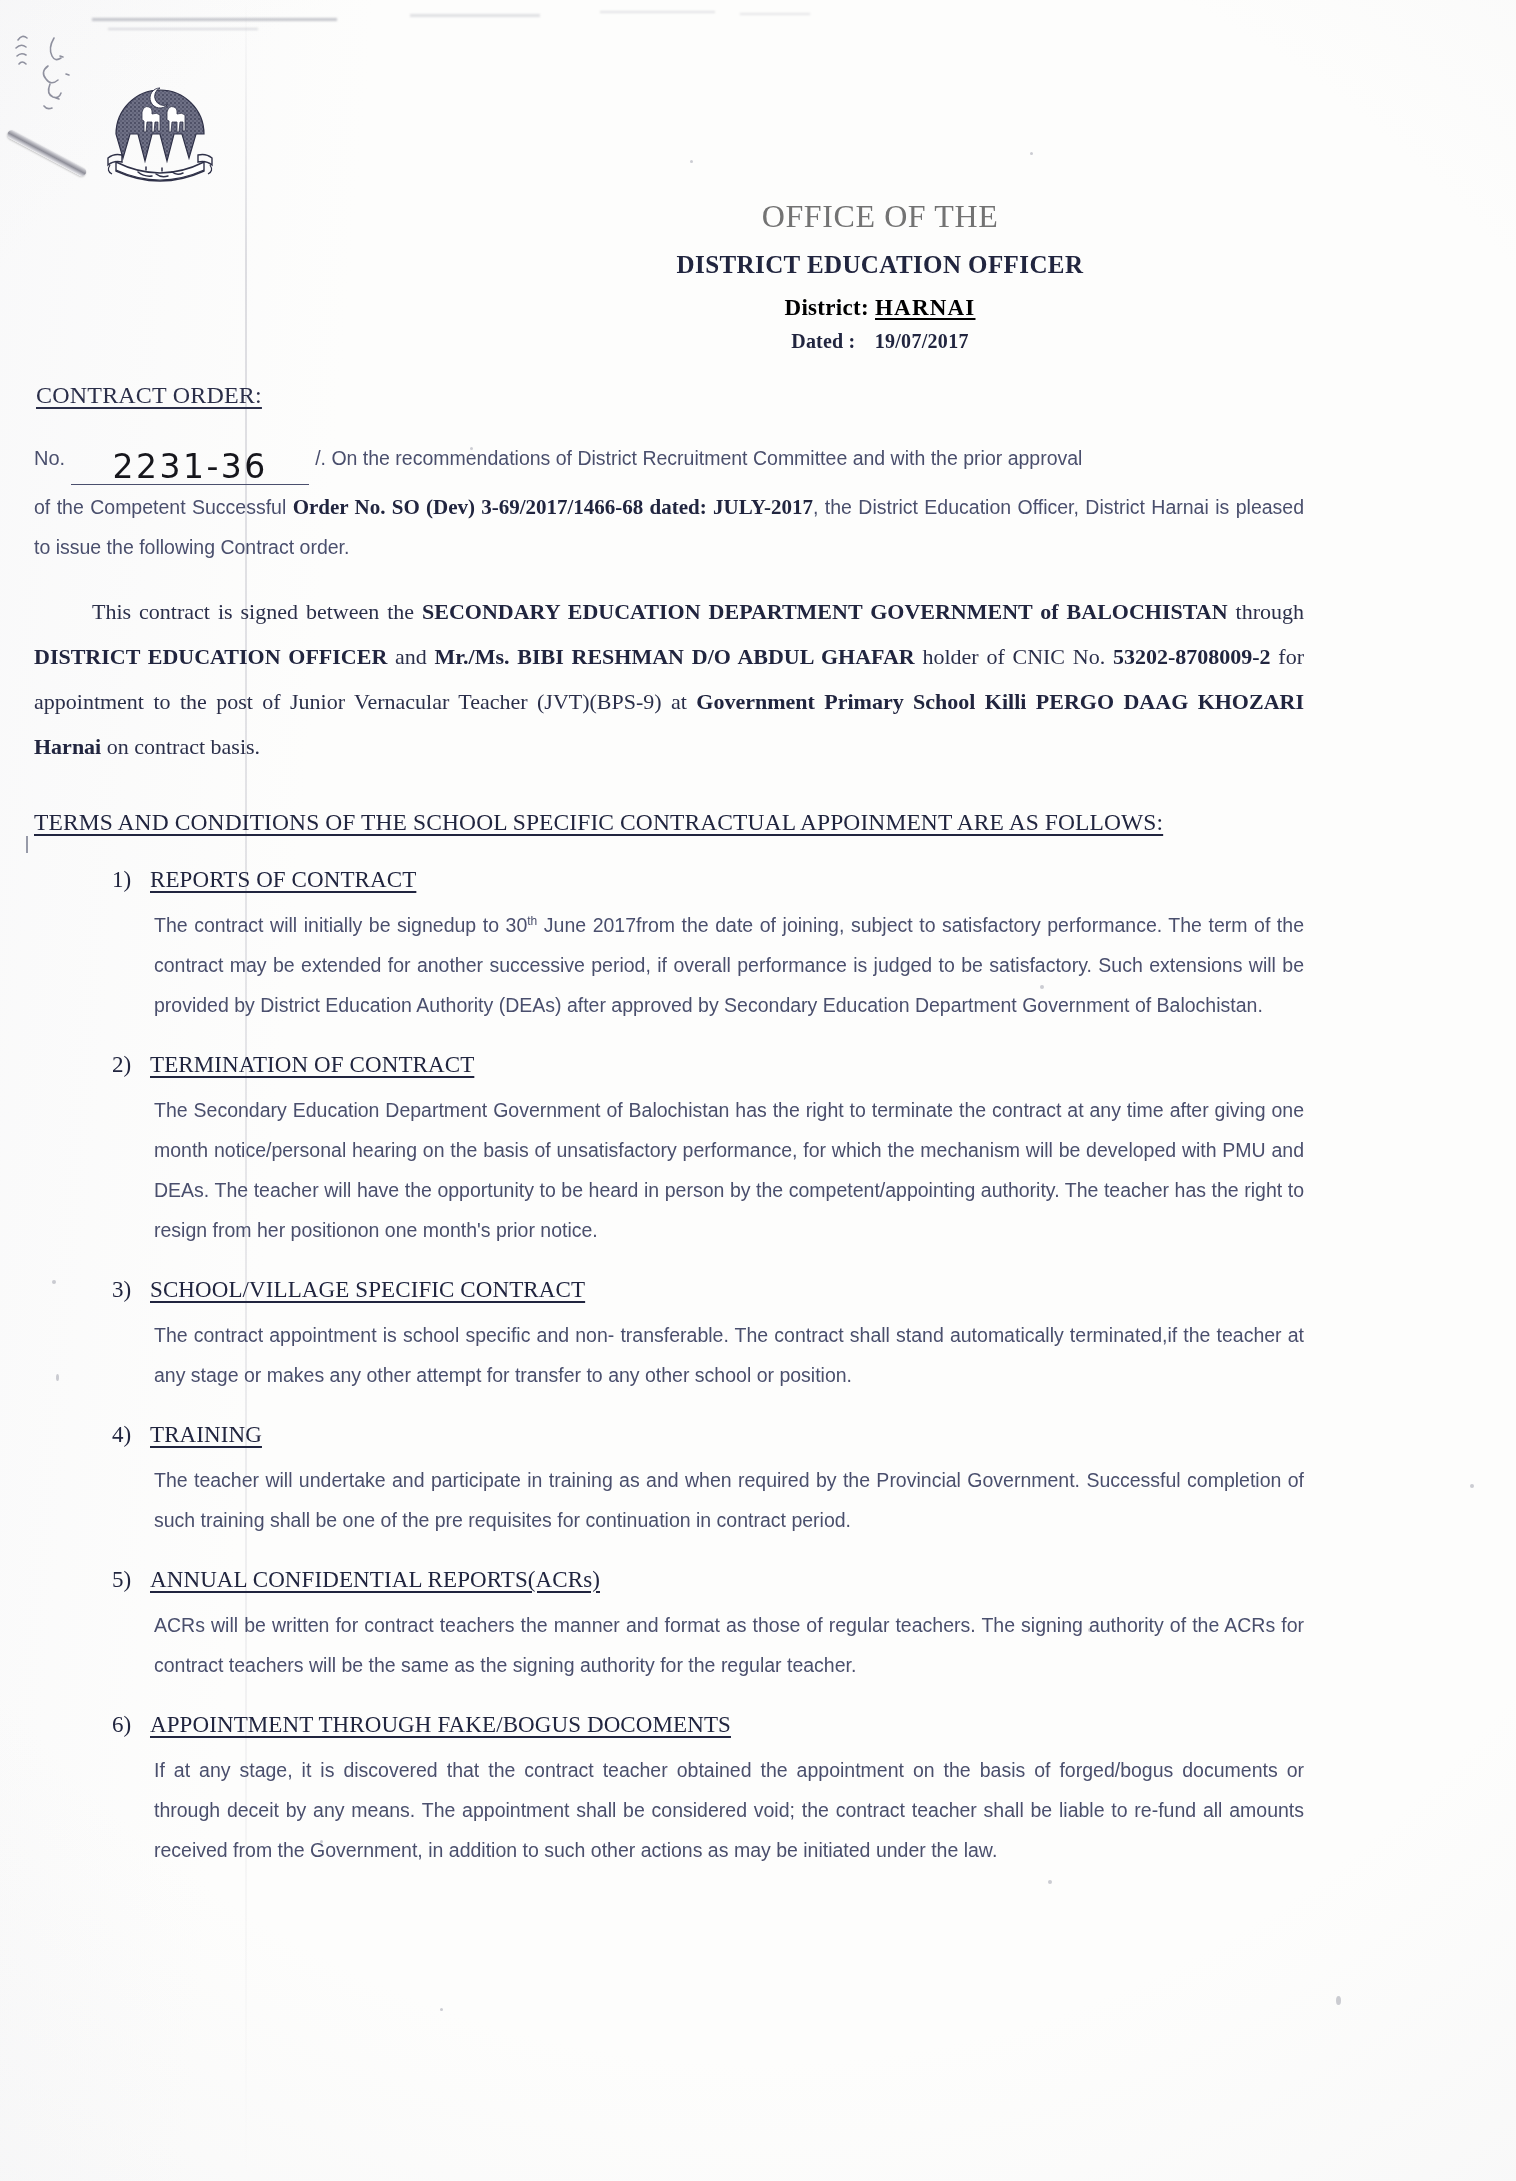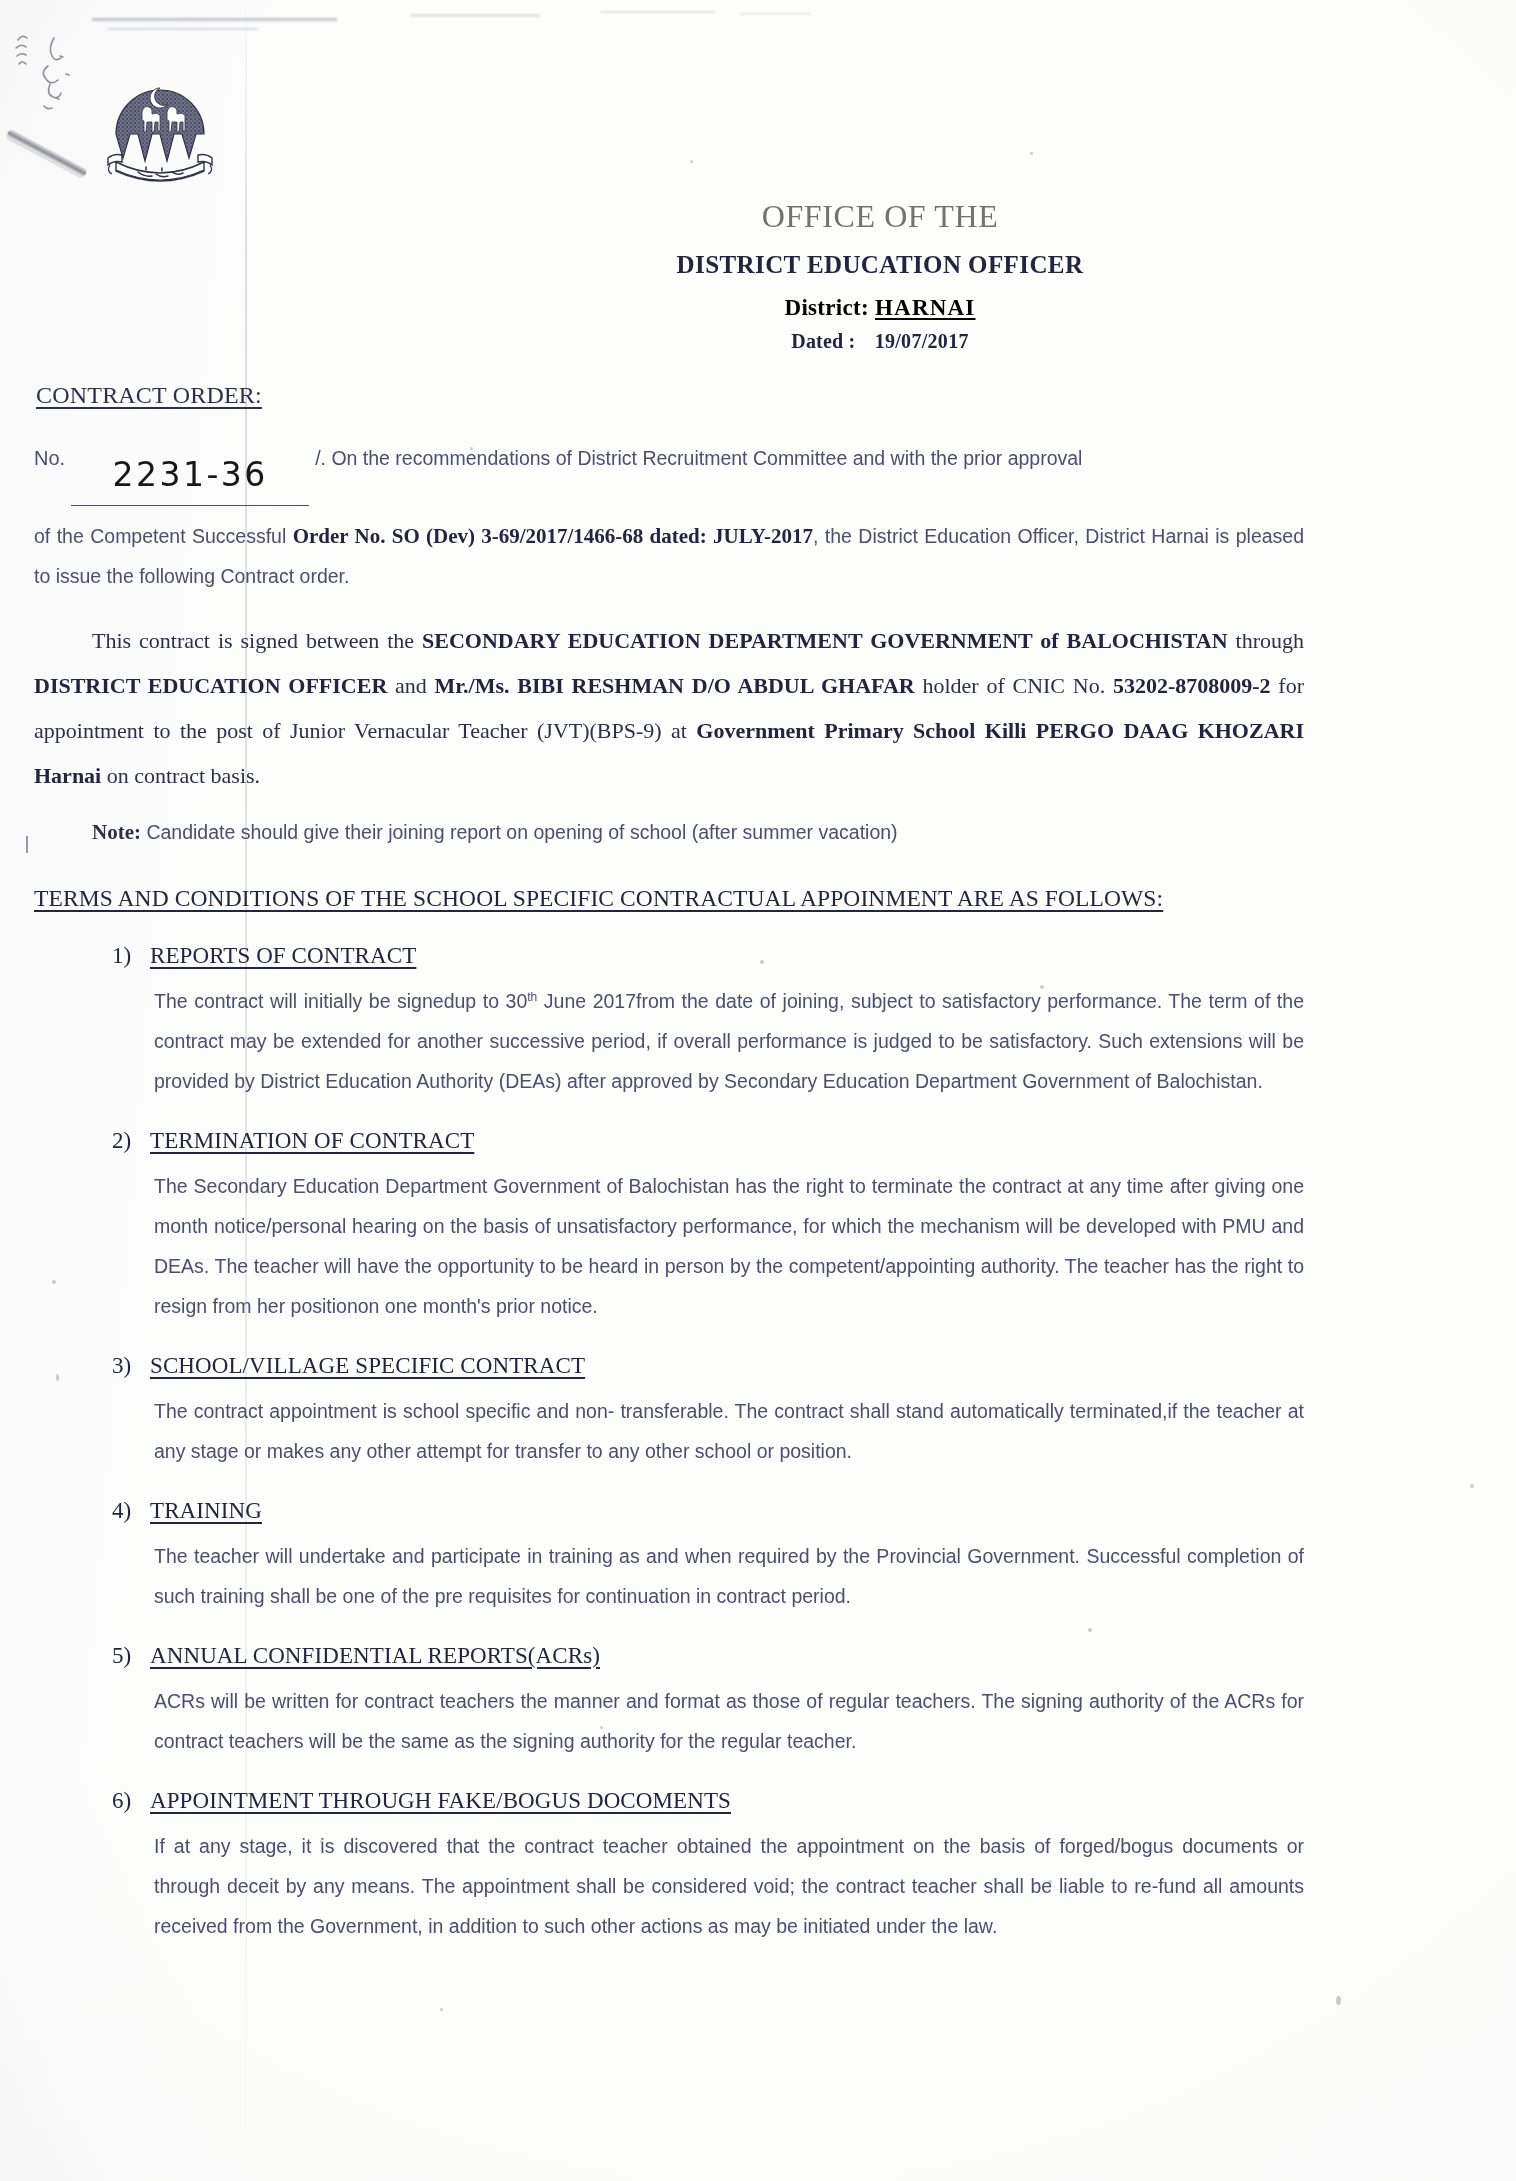--- a/index.html
+++ b/index.html
@@ -143,24 +143,24 @@
     color: #4a4f6d;
     line-height: 1.05;
     display: flex;
     align-items: flex-start;
     white-space: nowrap;
   }
   #no-label { font-size: 20px; color: #4a4f6d; padding-bottom: 2px; }
   #order-no-blank {
     display: inline-block;
     min-width: 238px;
-    margin: 8px 6px;
+    margin: 0 6px;
     border-bottom: 1.6px solid #4a4f6d;
     text-align: center;
-    padding-bottom: 14px;
+    padding-bottom: 1px;
   }
   #order-no-value {
     font-family: "DejaVu Sans", "Liberation Sans", sans-serif;
     font-size: 33px;
     color: #16161c;
     letter-spacing: 2.5px;
     position: relative;
     top: 2px;
   }
 
@@ -353,23 +353,20 @@
 
     <div id="intro-rest" class="para-sans">
       <span>of the Competent Successful </span><b class="serif" style="font-size:21px;color:#21253f;">Order No. SO (Dev) 3-69/2017/1466-68 dated: JULY-2017</b><span>, the District Education Officer,</span>
       <span>District Harnai is pleased to issue the following Contract order.</span>
     </div>
 
     <div id="contract-party-para" class="para-serif">
       <span>This contract is signed between the </span><b>SECONDARY EDUCATION DEPARTMENT GOVERNMENT of BALOCHISTAN</b><span> through </span><b>DISTRICT EDUCATION OFFICER</b><span> and </span><b>Mr./Ms.</b><span> </span><b>BIBI RESHMAN D/O ABDUL GHAFAR</b><span> holder of CNIC No. </span><b>53202-8708009-2</b><span> for appointment to the post of Junior Vernacular Teacher (JVT)(BPS-9) at </span><b>Government Primary School  Killi PERGO DAAG   KHOZARI  Harnai</b><span> on contract basis.</span>
     </div>
 
-    <div id="note-line">
-      <b>Note:</b><span> Candidate should give their joining report on opening of school (after summer vacation)</span>
-    </div>
 
     <div id="terms-heading">
       <span>TERMS AND CONDITIONS OF THE SCHOOL SPECIFIC CONTRACTUAL APPOINMENT ARE AS FOLLOWS:</span>
     </div>
 
     <div class="section">
       <div class="section-head">
         <span class="section-num">1)</span>
         <span class="section-title">REPORTS OF CONTRACT</span>
       </div>

